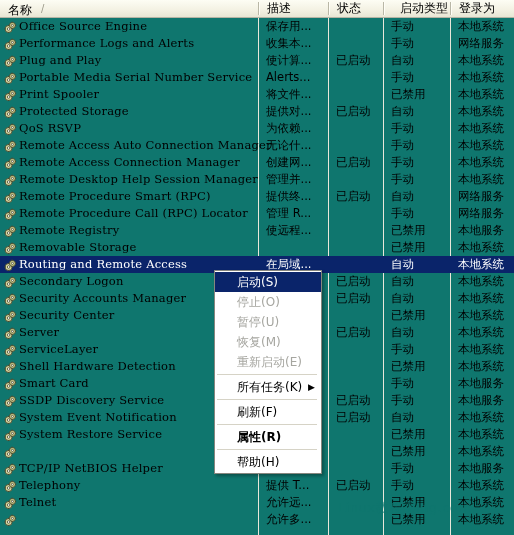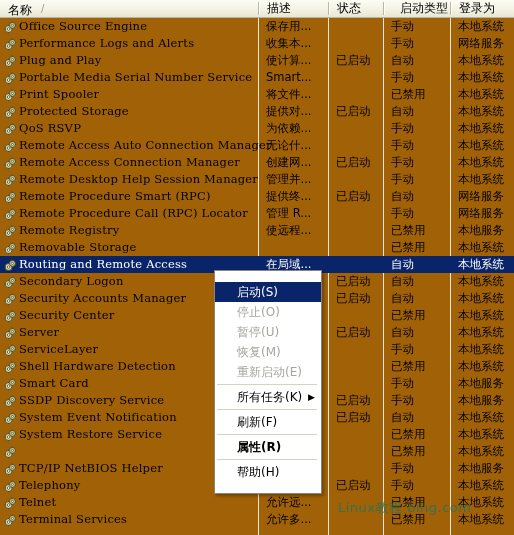--- a/index.html
+++ b/index.html
@@ -26,21 +26,21 @@
   .hdr .sep{
     position:absolute;top:2px;width:1px;height:13px;background:#b9b7a6;
     border-right:1px solid #fffef6;
   }
   .sortarrow{
     display:inline-block;margin-left:9px;vertical-align:2px;
     color:#9a9888;font-size:10px;
   }
 
   
-  .list{position:absolute;left:0;top:18px;width:514px;height:517px;overflow:hidden;background:#a16207;}
+  .list{position:absolute;left:0;top:18px;width:514px;height:517px;overflow:hidden;background:#0f766e;}
   .row{position:relative;height:17px;line-height:17px;white-space:nowrap;}
   .row.sel{background:#0a246a;}
   .row.sel .name,.row.sel .c{color:#ffffff;}
 
   .icon-cog{
     position:absolute;left:4px;top:2px;width:13px;height:13px;
   }
   .name{
     position:absolute;left:19px;top:0;
     font-family:"DejaVu Serif","Liberation Serif",serif;
@@ -59,21 +59,21 @@
   
   .gridline{position:absolute;top:0;width:1px;height:517px;background:#e9e7da;}
 
   
   .menu{
     position:absolute;left:214px;top:270px;width:108px;
     background:#ffffff;
     border:1px solid #86867e;
     box-shadow:2px 2px 3px rgba(0,0,0,.32);
     box-sizing:border-box;
-    padding:11px 0;
+    padding:1px 0;
     font-family:"DejaVu Sans","Liberation Sans",sans-serif;
   }
   .mi{
     position:relative;height:20px;line-height:20px;
     padding-left:22px;font-size:12px;color:#000;white-space:nowrap;
   }
   .mi.hl{background:#0a246a;color:#fff;}
   .mi.dis{color:#a6a6a0;text-shadow:1px 1px 0 #ffffff;}
   .mi.bold{font-weight:bold;}
   .mi .sub{
@@ -210,21 +210,21 @@
               <g fill="#4a4a2e">
                 <rect x="4.1" y="3.9" width="1" height="1.2"></rect>
                 <rect x="0.6" y="7.4" width="1.2" height="1"></rect>
                 <rect x="7.5" y="0.6" width="1" height="1.1"></rect>
                 <rect x="11.0" y="3.9" width="1.1" height="1"></rect>
                 <rect x="4.1" y="10.9" width="1" height="1.2"></rect>
                 <rect x="7.3" y="6.9" width="1.1" height="1"></rect>
               </g>
             </svg></span>
           <span class="name">Portable Media Serial Number Service</span>
-          <span class="c desc">Smart...</span>
+          <span class="c desc">Alerts...</span>
           <span class="c state"></span>
           <span class="c start">手动</span>
           <span class="c logon">本地系统</span>
         </div>
         <div class="row">
           <span class="icon-cog"><svg width="13" height="13" viewBox="0 0 13 13">
               <g stroke="#4a4a2e" stroke-width="0.9" fill="#d8d8a0">
                 <circle cx="4.6" cy="8.0" r="3.5"></circle>
               </g>
               <circle cx="4.6" cy="8.0" r="1.3" fill="#ffffff" stroke="#4a4a2e" stroke-width="0.8"></circle>
@@ -858,21 +858,20 @@
               <circle cx="8.4" cy="4.4" r="1.05" fill="#ffffff" stroke="#4a4a2e" stroke-width="0.8"></circle>
               <g fill="#4a4a2e">
                 <rect x="4.1" y="3.9" width="1" height="1.2"></rect>
                 <rect x="0.6" y="7.4" width="1.2" height="1"></rect>
                 <rect x="7.5" y="0.6" width="1" height="1.1"></rect>
                 <rect x="11.0" y="3.9" width="1.1" height="1"></rect>
                 <rect x="4.1" y="10.9" width="1" height="1.2"></rect>
                 <rect x="7.3" y="6.9" width="1.1" height="1"></rect>
               </g>
             </svg></span>
-          <span class="name">Terminal Services</span>
           <span class="c desc">允许多...</span>
           <span class="c state"></span>
           <span class="c start">已禁用</span>
           <span class="c logon">本地系统</span>
         </div>
       </div>
   </div>
 
   <div class="menu" id="menu">
       <div class="mi hl"><span>启动(S)</span></div>

